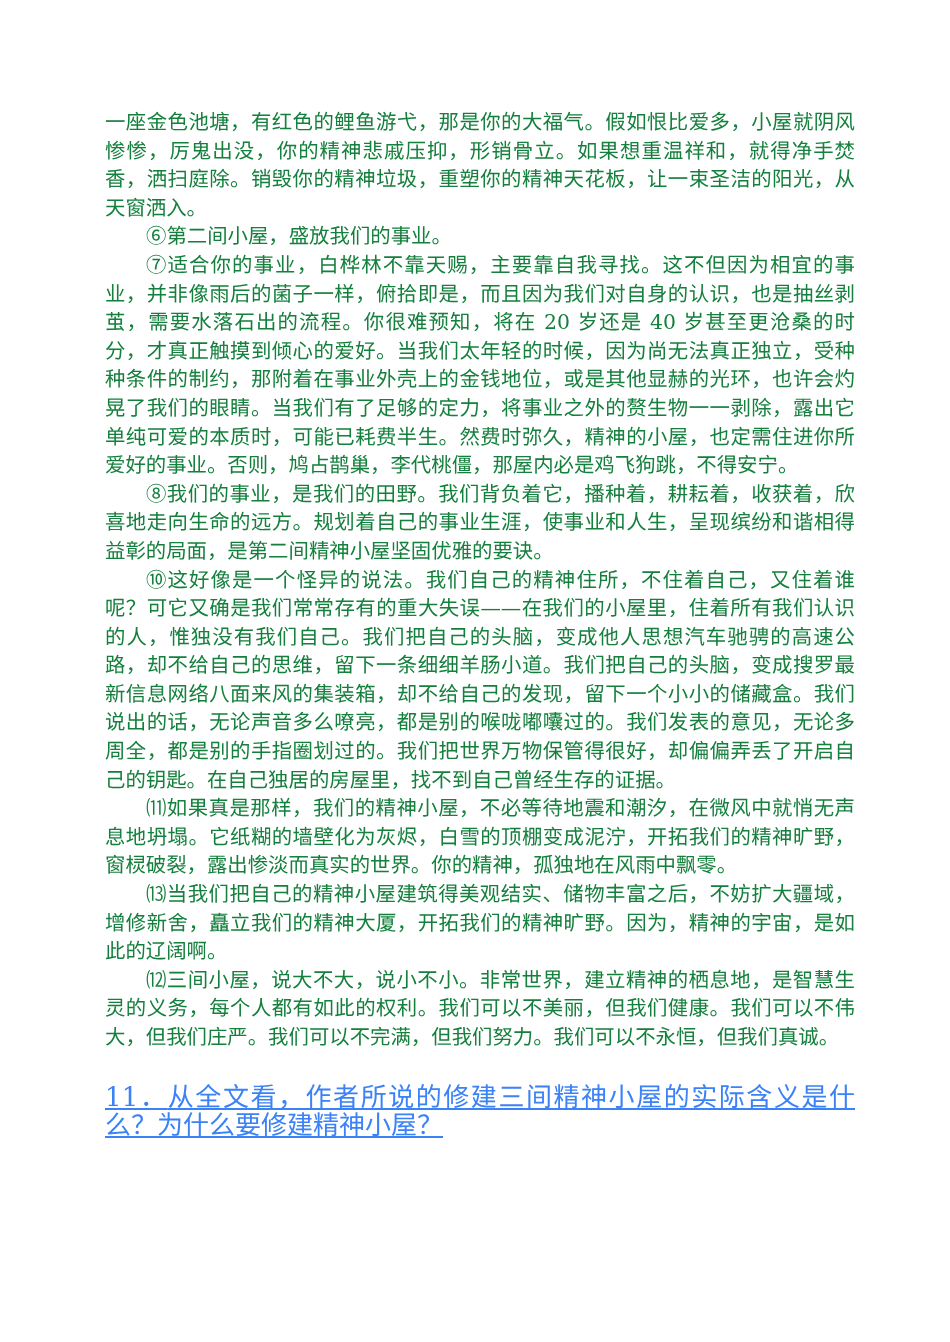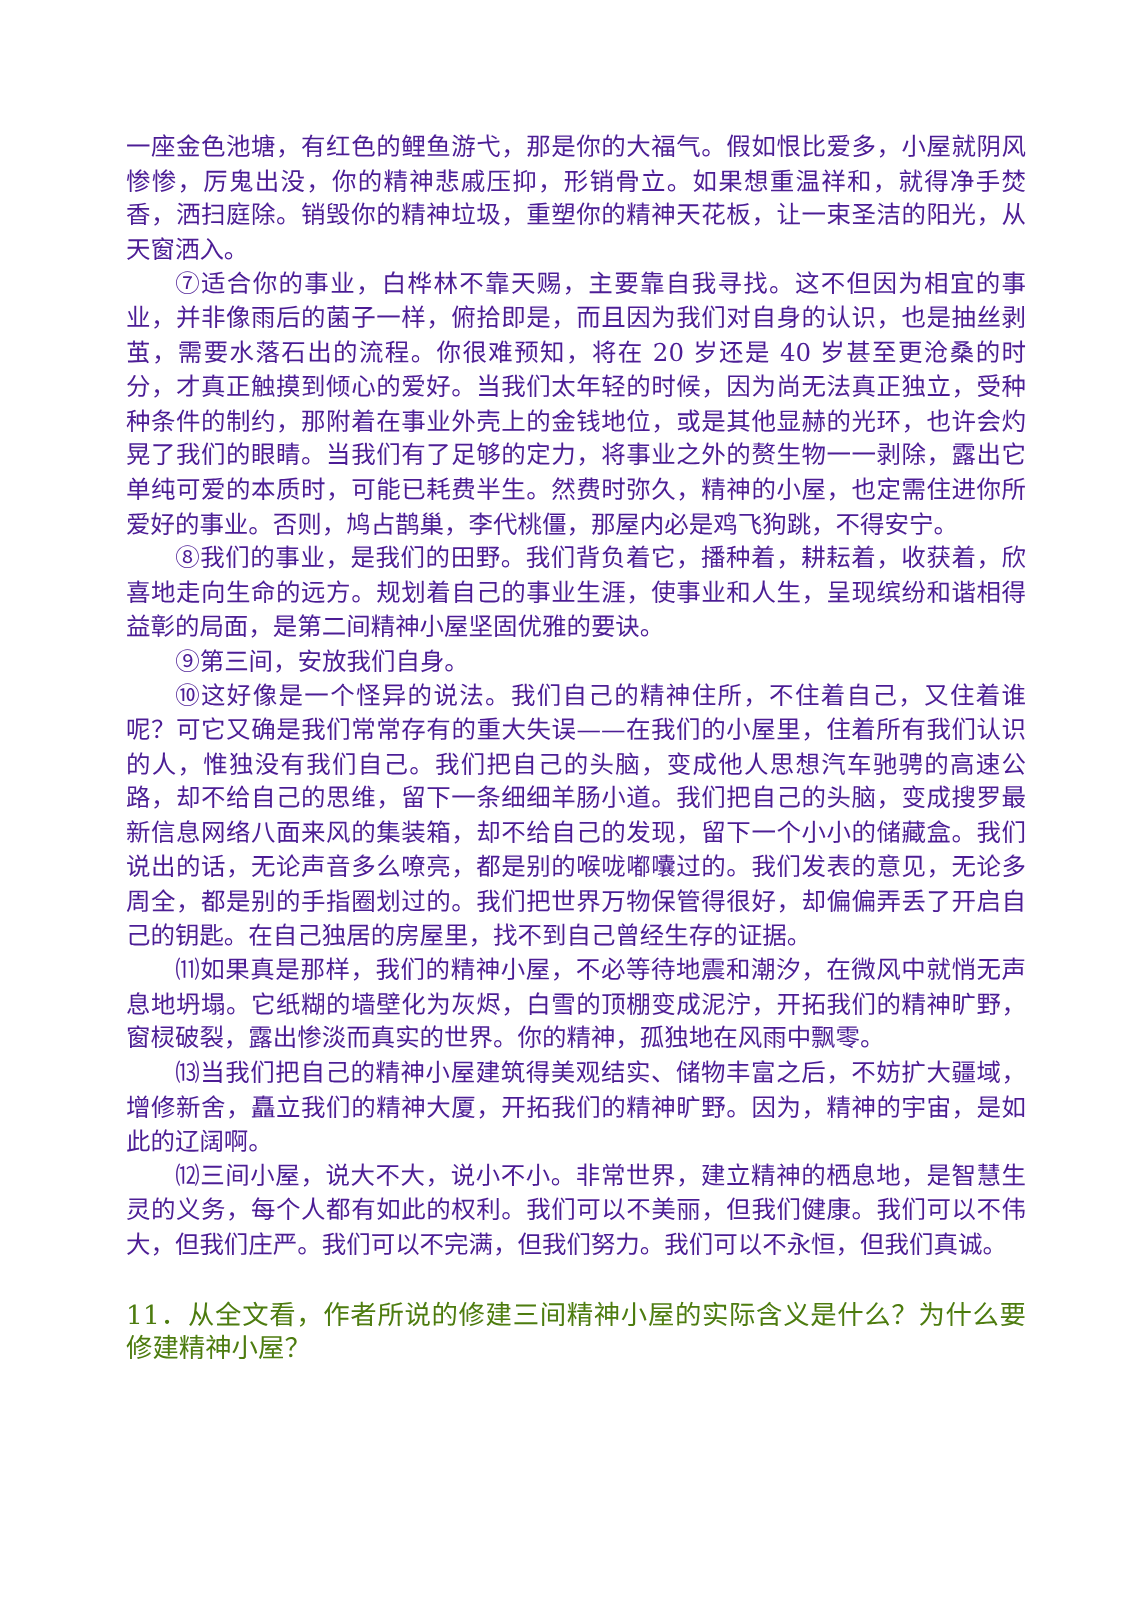--- a/index.html
+++ b/index.html
@@ -35,21 +35,21 @@
   }
 
   
   .para {
     margin: 0;
     font-size: 20.4px;
     line-height: 28.6px;
     text-align: justify;
     text-justify: inter-ideograph;
     letter-spacing: 0px;
-    color: #4c1d95;
+    color: #15803d;
   }
   .para.indent {
     text-indent: 41px;
   }
   .para.noindent {
     text-indent: 0;
   }
 
   
   .u-emph {
@@ -57,25 +57,26 @@
     text-decoration-thickness: 1px;
   }
 
   
   .question-gap {
     height: 31px;
   }
 
   .question {
     margin: 0;
-    font-size: 22px;
+    font-size: 26px;
     line-height: 28.6px;
     text-align: justify;
     text-justify: inter-ideograph;
-    color: #4d7c0f;
+    color: #3b82f6;
+    text-decoration: underline;
   }
   .question .q-line1 {
     display: block;
     text-indent: 0;
   }
   .question .q-line2 {
     display: block;
     text-indent: 41px;
   }
 
@@ -87,26 +88,26 @@
 </style>
 </head>
 <body>
 
 <div class="page">
   <div class="text-column">
 
     <p class="para noindent">一座金色池塘，有红色的鲤鱼游弋，那是你的大福气。假如恨比爱多，小屋就阴风惨惨，厉鬼出没，你的精神悲戚压抑，形销骨立。如果想重温祥和，就得净手焚香，洒扫庭除。销毁你的精神垃圾，重塑你的精神天花板，让一束圣洁的阳光，从天窗洒入。</p>
 
 
+    <p class="para indent">⑥第二间小屋，盛放我们的事业。</p>
 
     <p class="para indent">⑦适合你的事业，白桦林不靠天赐，主要靠自我寻找。这不但因为相宜的事业，并非像雨后的菌子一样，俯拾即是，而且因为我们对自身的认识，也是抽丝剥茧，需要水落石出的流程。你很难预知，将在 20 岁还是 40 岁甚至更沧桑的时分，才真正触摸到倾心的爱好。当我们太年轻的时候，因为尚无法真正独立，受种种条件的制约，那附着在事业外壳上的金钱地位，或是其他显赫的光环，也许会灼晃了我们的眼睛。当我们有了足够的定力，将事业之外的赘生物一一剥除，露出它单纯可爱的本质时，可能已耗费半生。然费时弥久，精神的小屋，也定需住进你所爱好的事业。否则，鸠占鹊巢，李代桃僵，那屋内必是鸡飞狗跳，不得安宁。</p>
 
     <p class="para indent">⑧我们的事业，是我们的田野。我们背负着它，播种着，耕耘着，收获着，欣喜地走向生命的远方。规划着自己的事业生涯，使事业和人生，呈现缤纷和谐相得益彰的局面，是第二间精神小屋坚固优雅的要诀。</p>
 
-    <p class="para indent">⑨第三间，安放我们自身。</p>
 
     <p class="para indent">
       <span>⑩这好像是一个怪异的说法。我们自己的精神住所，不住着自己，又住着谁呢？可它又确是我们常常存有的重大失误——在我们的小屋里，住着所有我们认识的人，惟独没有我们自己。</span><span class="u-emph">我们把自己的头脑，变成他人思想汽车驰骋的高速公路，却不给自己的思维，留下一条细细羊肠小道。我们把自己的头脑，变成搜罗最新信息网络八面来风的集装箱，却不给自己的发现，留下一个小小的储藏盒</span><span>。我们说出的话，无论声音多么嘹亮，都是别的喉咙嘟囔过的。我们发表的意见，无论多周全，都是别的手指圈划过的。我们把世界万物保管得很好，却偏偏弄丢了开启自己的钥匙。在自己独居的房屋里，找不到自己曾经生存的证据。</span>
     </p>
 
     <p class="para indent">⑾如果真是那样，我们的精神小屋，不必等待地震和潮汐，在微风中就悄无声息地坍塌。它纸糊的墙壁化为灰烬，白雪的顶棚变成泥泞，开拓我们的精神旷野，窗棂破裂，露出惨淡而真实的世界。你的精神，孤独地在风雨中飘零。</p>
 
     <p class="para indent">⒀当我们把自己的精神小屋建筑得美观结实、储物丰富之后，不妨扩大疆域，增修新舍，矗立我们的精神大厦，开拓我们的精神旷野。因为，精神的宇宙，是如此的辽阔啊。</p>
 
     <p class="para indent">⑿三间小屋，说大不大，说小不小。非常世界，建立精神的栖息地，是智慧生灵的义务，每个人都有如此的权利。我们可以不美丽，但我们健康。我们可以不伟大，但我们庄严。我们可以不完满，但我们努力。我们可以不永恒，但我们真诚。</p>

